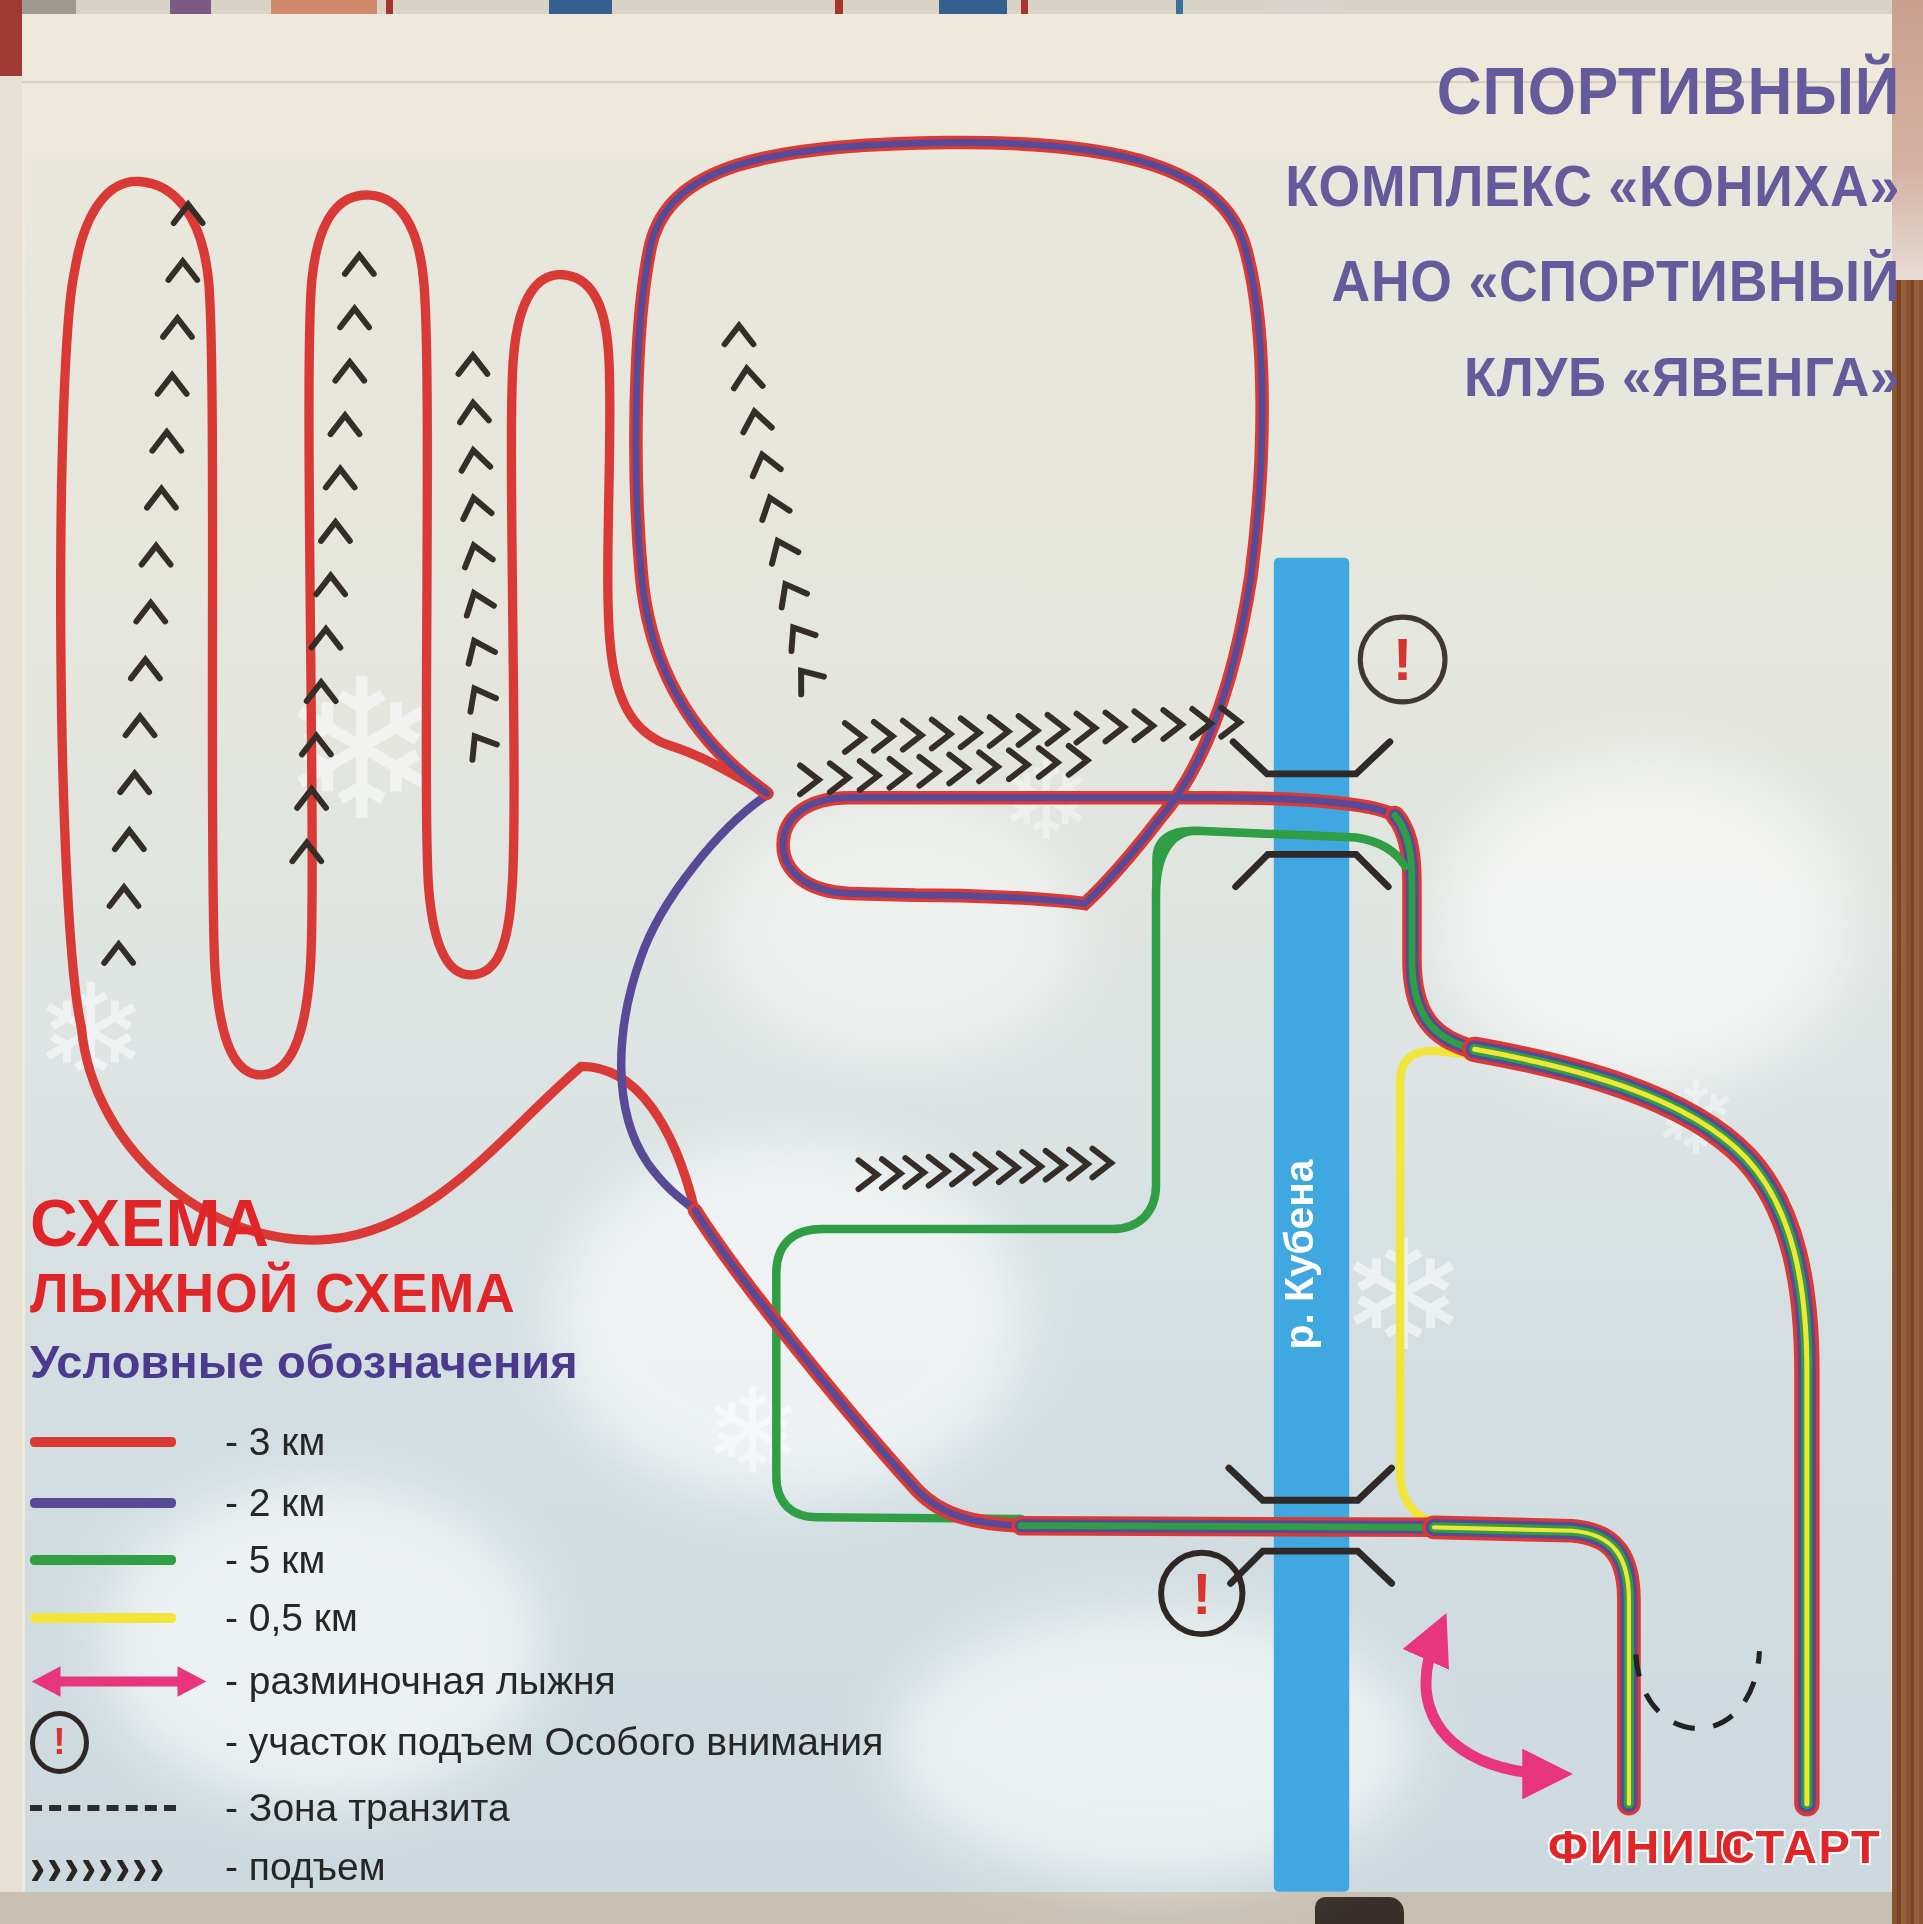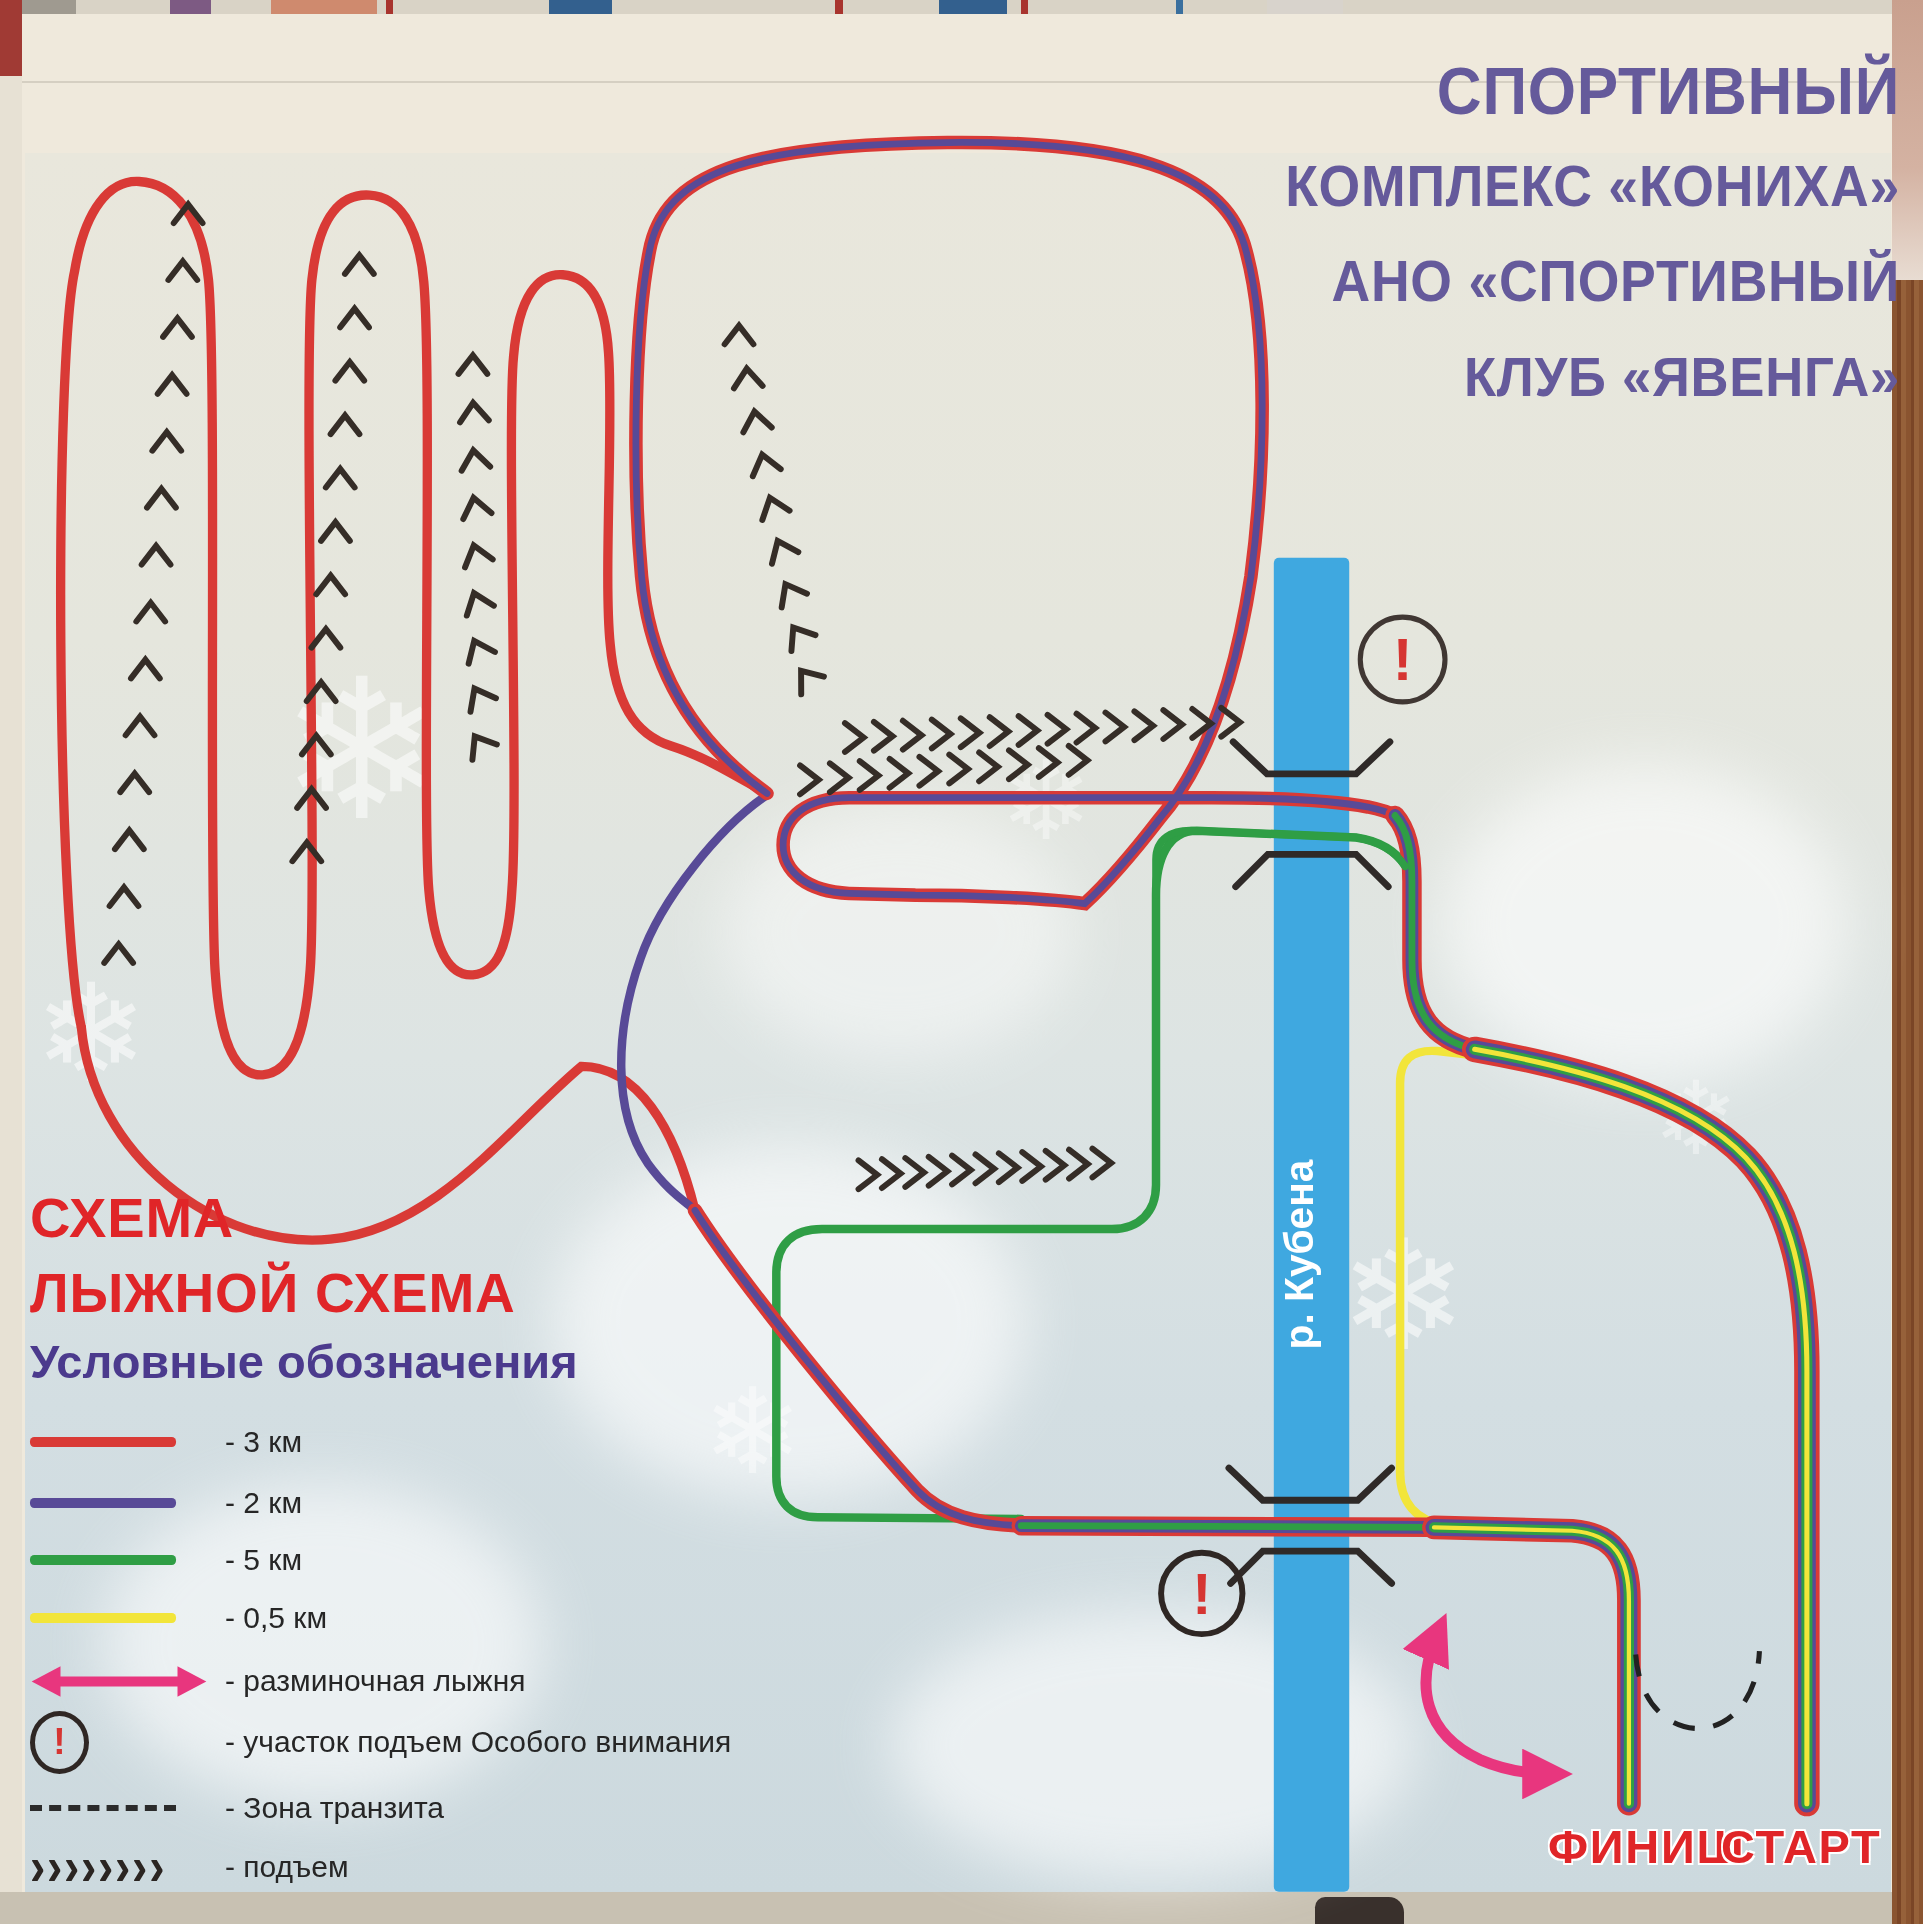--- a/index.html
+++ b/index.html
@@ -19,26 +19,26 @@
   #poster-edge{left:22px;top:81px;width:1870px;height:1.7px;background:#d5cfc2;}
   #map-tint{left:25.4px;top:153px;width:1866px;height:1739px;
     background:linear-gradient(180deg,#e9e7dc 0%,#e5e6dd 28%,#dde4e3 52%,#d3dee2 72%,#ccd9de 100%);}
   .blob{border-radius:50%;filter:blur(29px);opacity:.6;background:#fff;}
   .flake{color:#fff;opacity:.55;font-family:"DejaVu Sans",sans-serif;line-height:1;}
   
   #club-title{left:1052px;top:44px;width:848px;text-align:right;color:#655a9b;font-weight:700;}
   #club-title .tl{transform:scaleX(.94);transform-origin:100% 50%;letter-spacing:0.8px;line-height:95px;}
   .tl1{font-size:66px;} .tl2{font-size:57px;} .tl3{font-size:57px;} .tl4{font-size:56px;}
   
-  #h1{left:30px;top:1185px;font-size:56px;font-weight:800;color:#e02528;letter-spacing:0.8px;}
+  #h1{left:30px;top:1185px;font-size:66px;font-weight:800;color:#e02528;letter-spacing:0.8px;}
   #h2{left:30px;top:1261px;font-size:55px;font-weight:800;color:#e02528;letter-spacing:0.8px;}
   #h3{left:30px;top:1334px;font-size:47px;font-weight:700;color:#4b3a8d;}
   .lg-row{position:absolute;left:30px;width:1059px;height:56px;display:flex;align-items:center;}
   .lg-ic{width:195px;flex:0 0 195px;display:flex;align-items:center;}
-  .lg-label{font-size:30px;color:#262626;white-space:nowrap;}
+  .lg-label{font-size:39px;color:#262626;white-space:nowrap;}
   .swatch{width:146px;height:9.3px;border-radius:4.2px;}
   .dashline{width:146px;border-top:6px dashed #2b2b2b;}
   .chevtxt{font-size:46px;font-weight:700;color:#2b2522;letter-spacing:1.7px;transform:scaleY(1.15);}
   .warncircle{width:49px;height:53px;border:5.1px solid #2f2724;border-radius:50%;
     display:flex;align-items:center;justify-content:center;color:#d63532;font-size:37px;font-weight:800;}
   
   .sf{font-size:47px;font-weight:800;color:#e02528;letter-spacing:1.7px;
     text-shadow:-1.7px -1.7px 0 #fff,1.7px -1.7px 0 #fff,-1.7px 1.7px 0 #fff,1.7px 1.7px 0 #fff;}
   svg{position:absolute;left:0;top:0;}
   svg text.river{font-family:"Liberation Sans",sans-serif;font-weight:700;}

